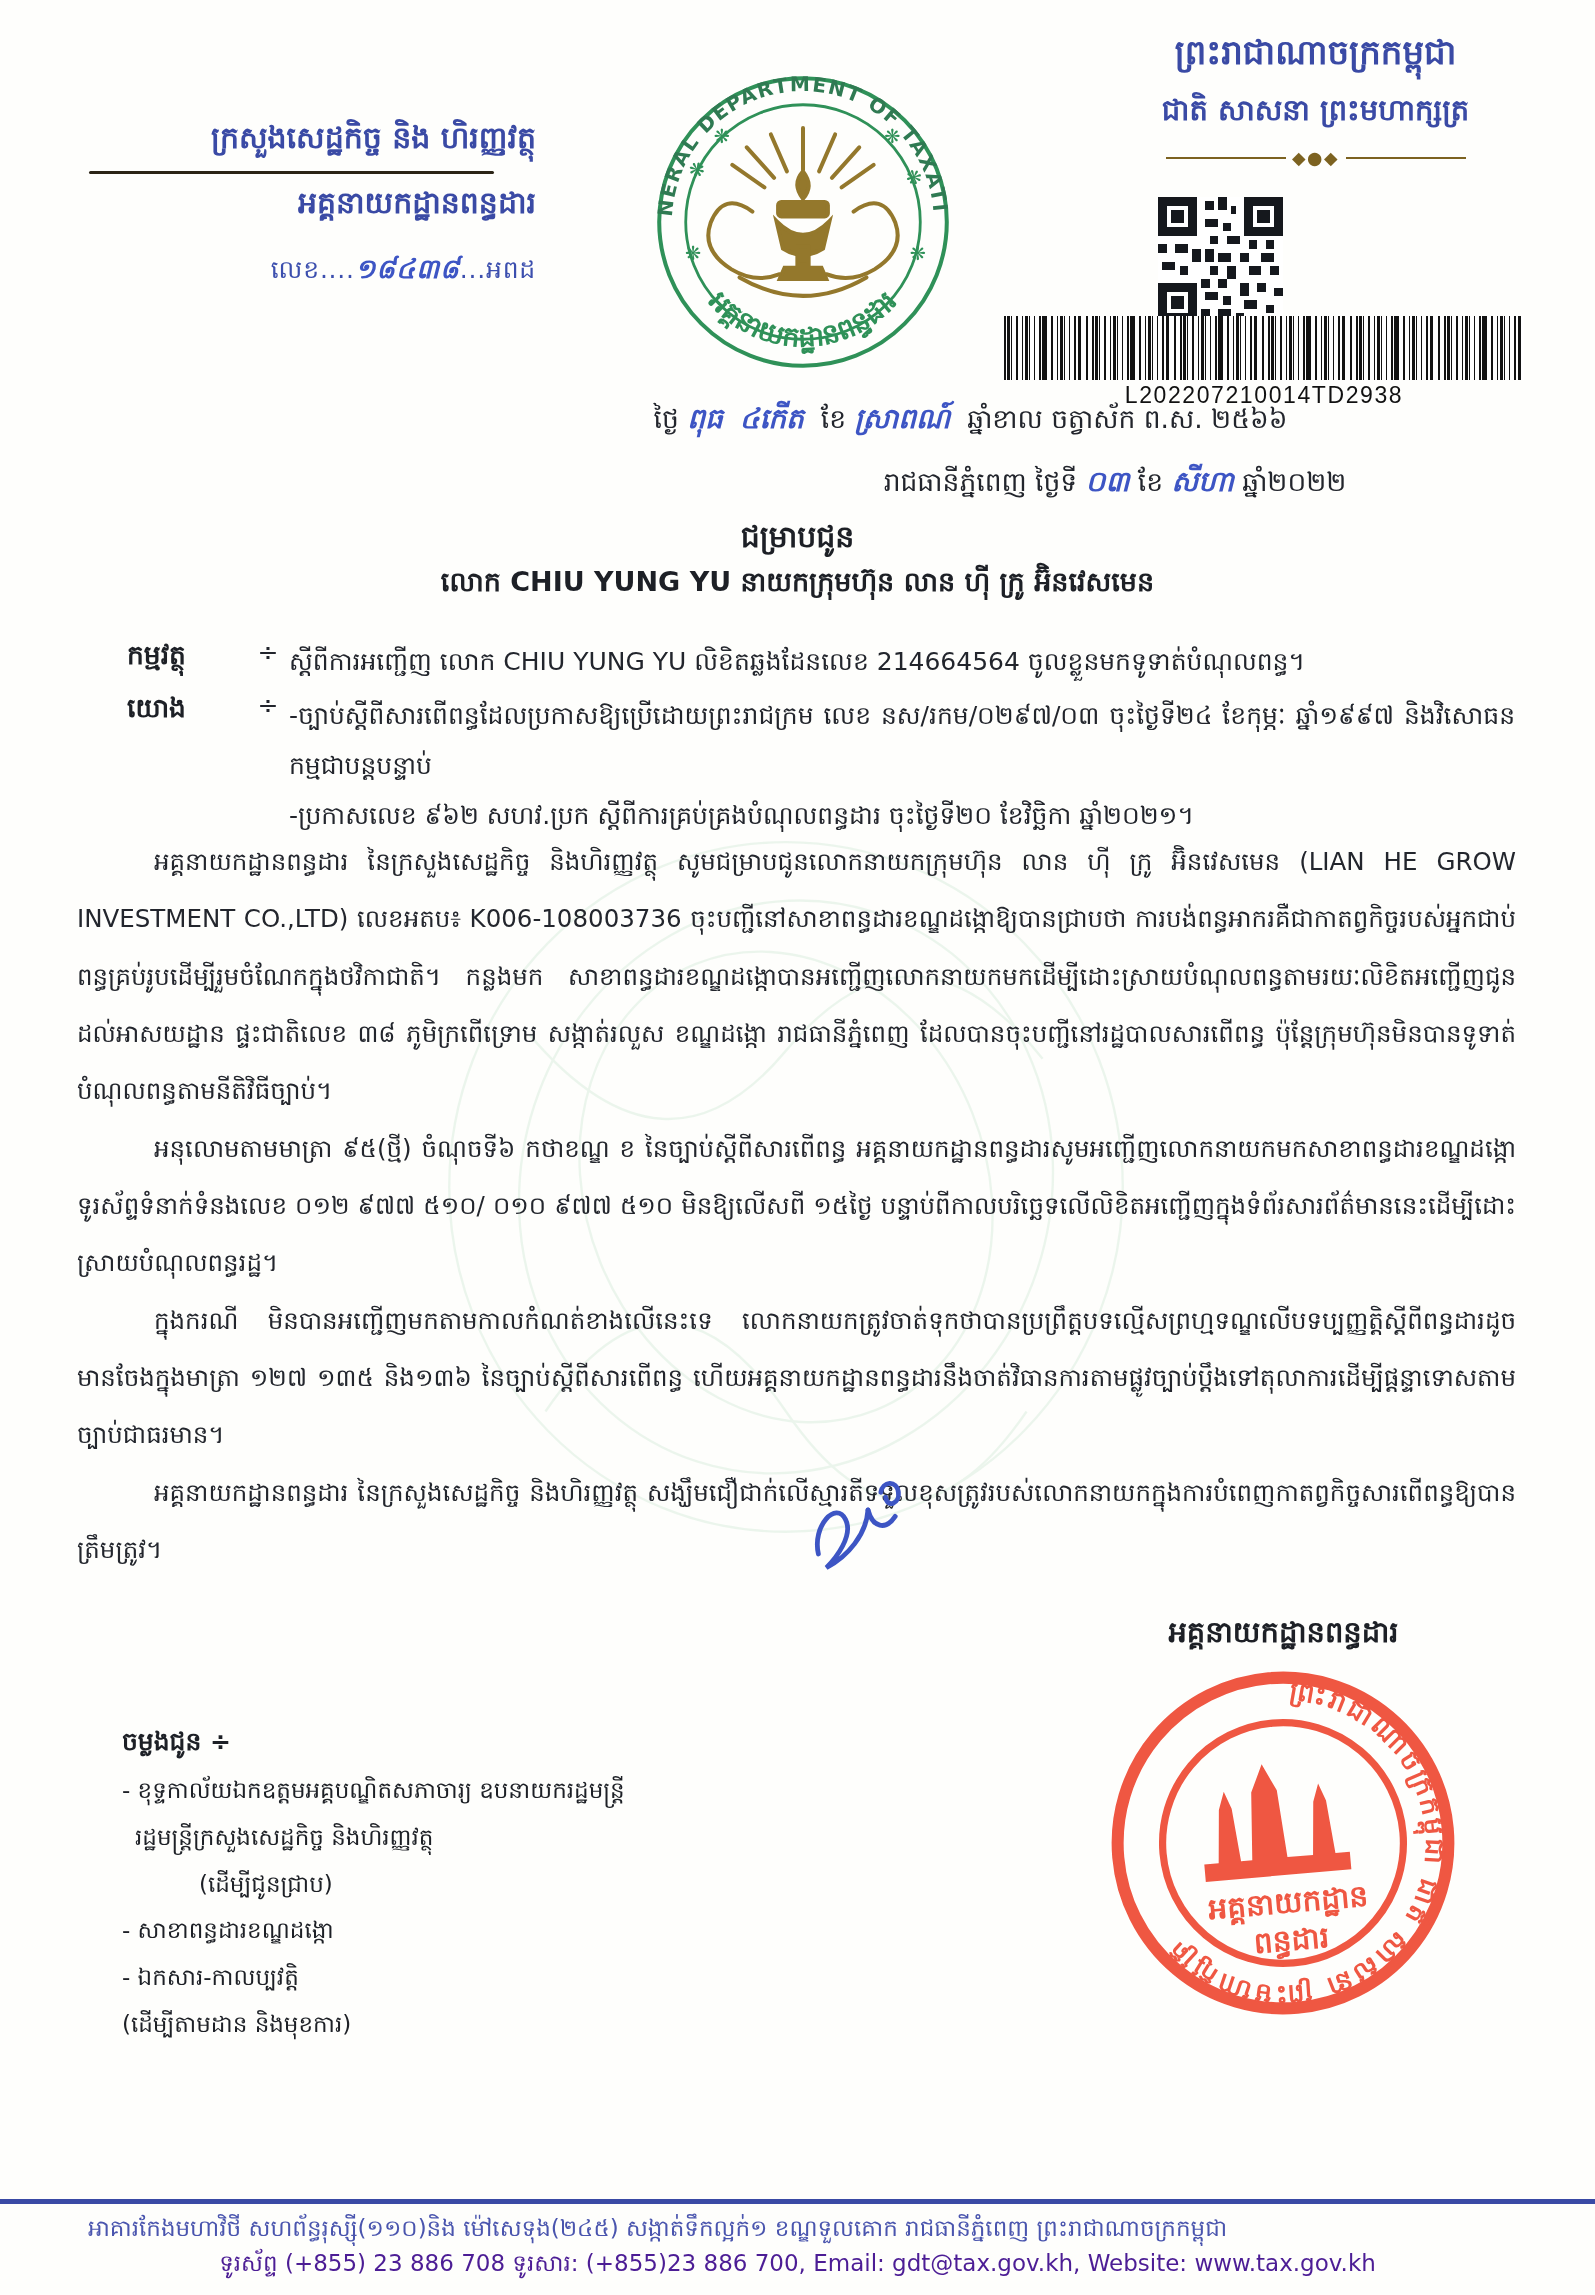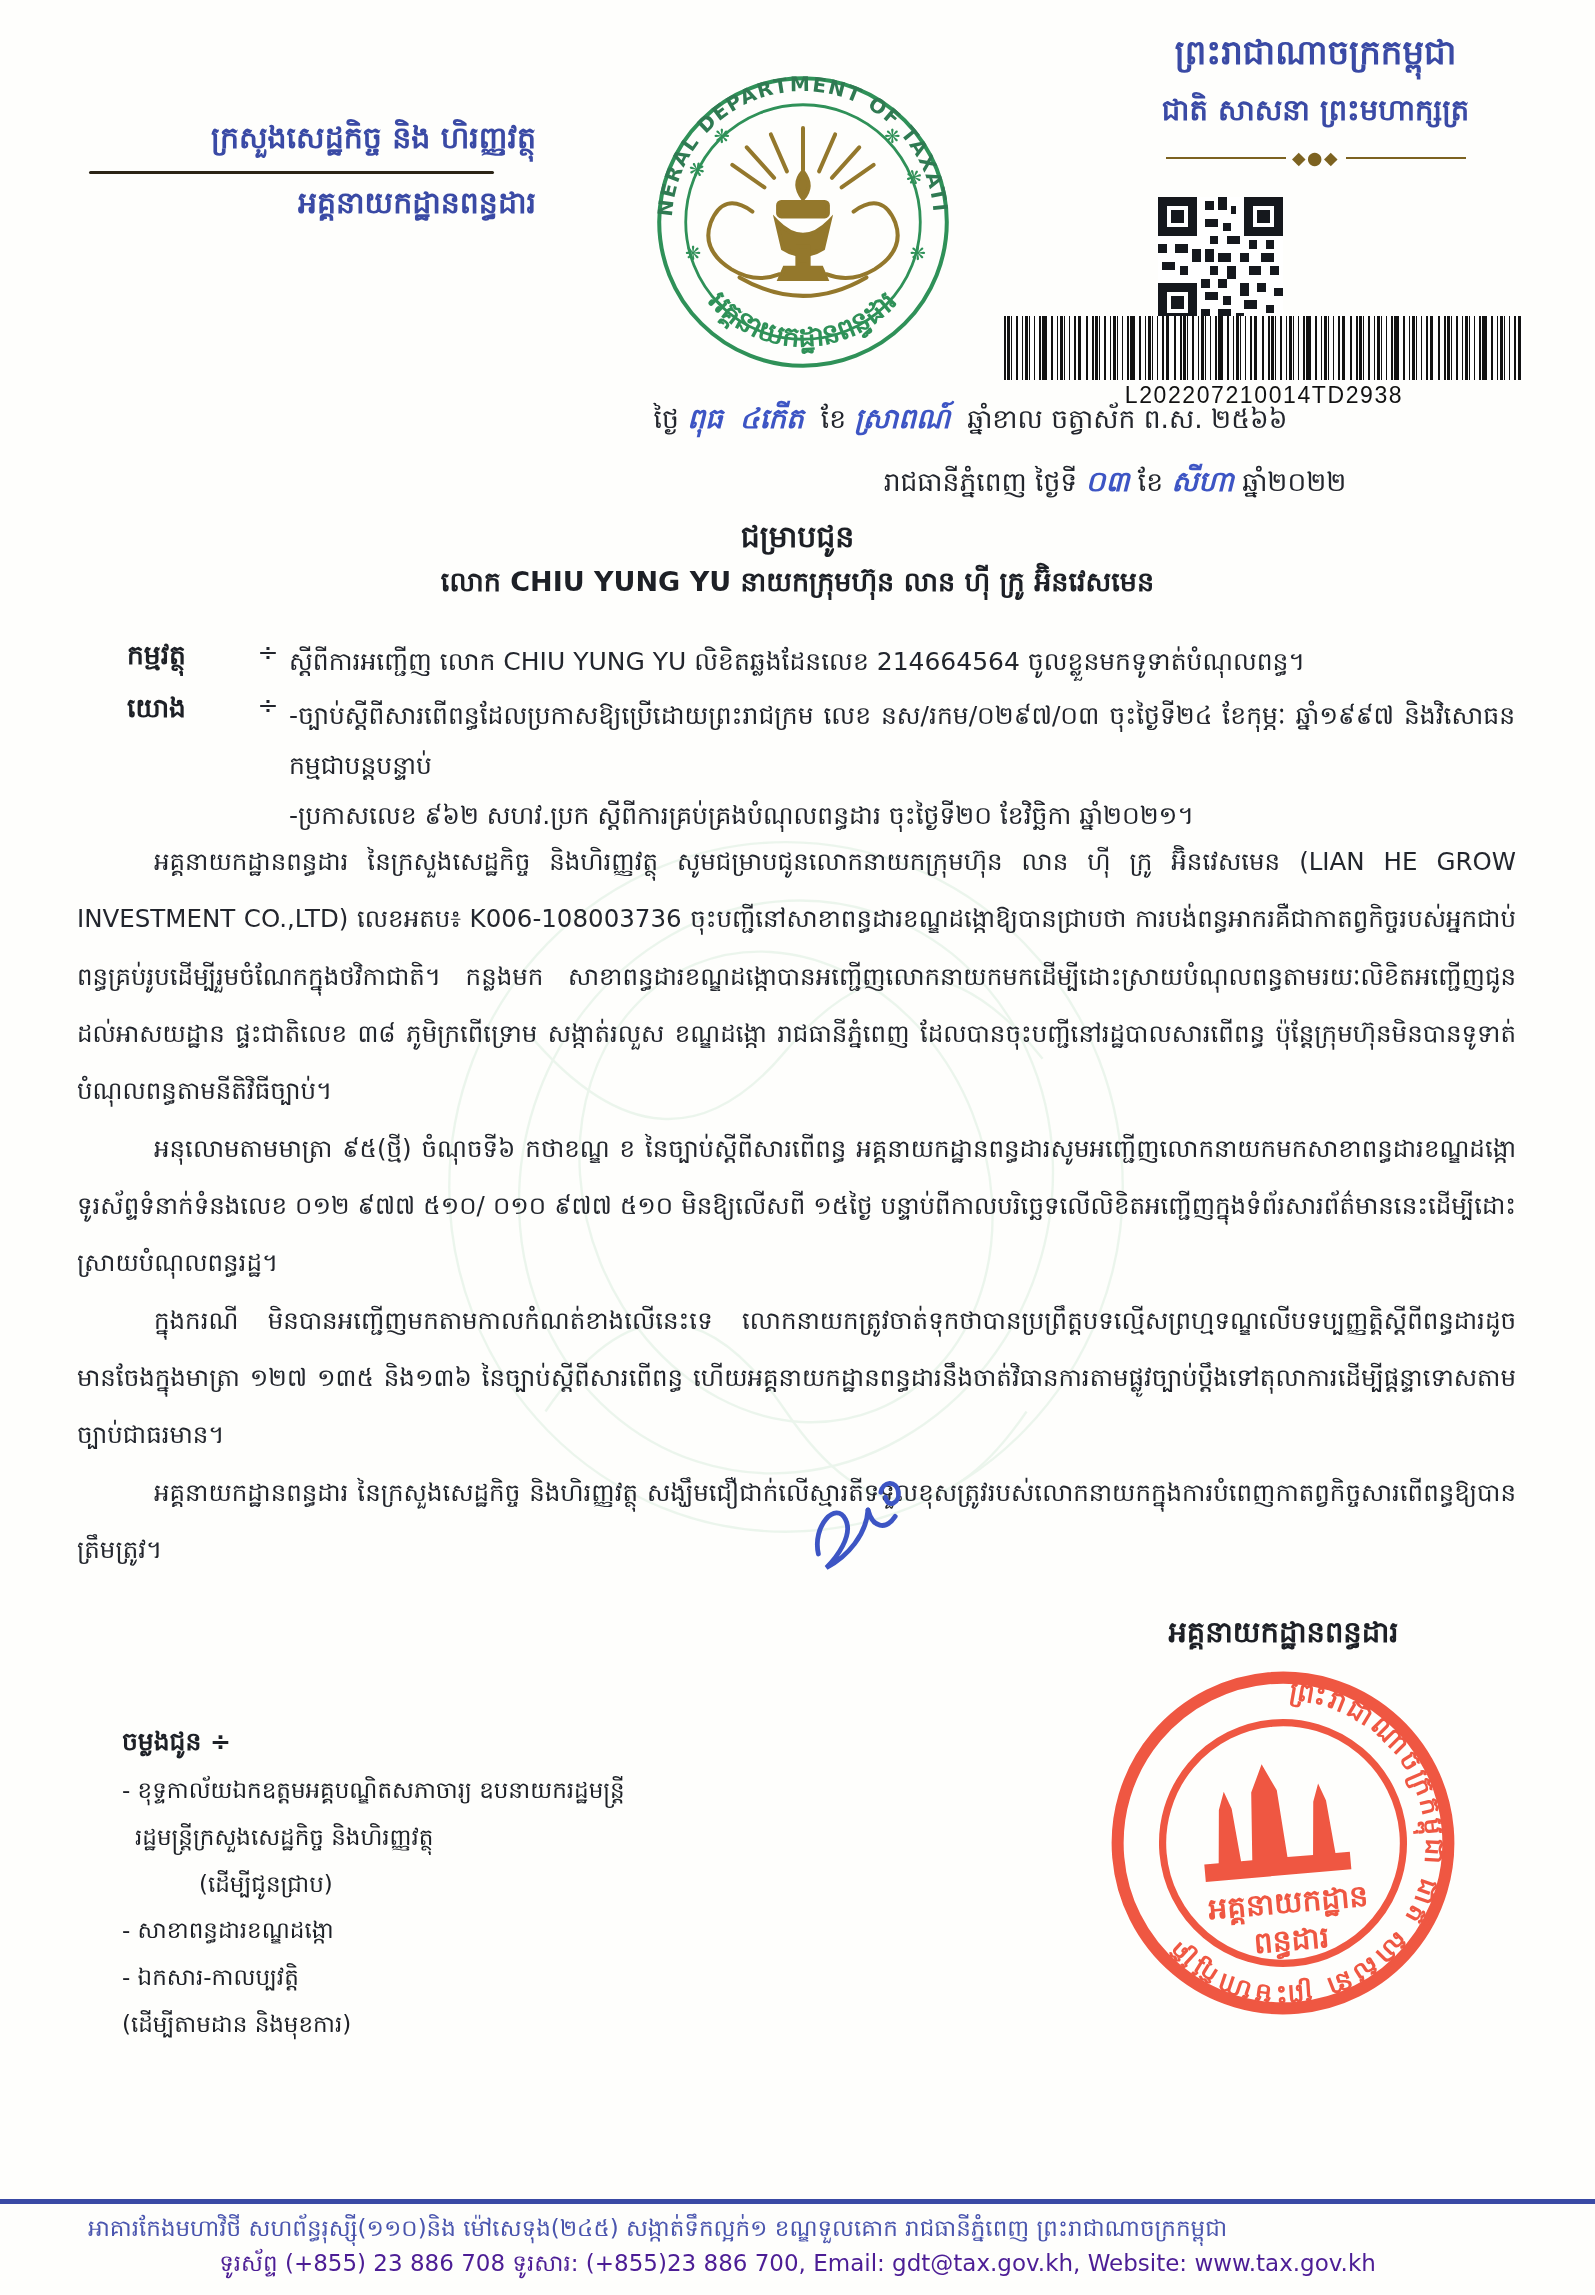--- a/index.html
+++ b/index.html
@@ -79,20 +79,23 @@
       <ellipse cx="550" cy="520" rx="250" ry="300" transform="rotate(-22 550 520)"></ellipse>
       <path d="M250 800 q150 -220 300 0 q150 220 300 0"></path>
       <path d="M230 330 q170 200 320 20 q160 -190 320 10"></path>
     </g>
   </svg>
 
   <div class="abs hl">
     <div class="line1">ក្រសួងសេដ្ឋកិច្ច និង ហិរញ្ញវត្ថុ</div>
     <div class="rule"></div>
     <div class="line2">អគ្គនាយកដ្ឋានពន្ធដារ</div>
+    <div class="refline">
+      <span>លេខ</span><span>....</span><span class="hwnum">១៨៤៣៨</span><span>...</span><span>អពដ</span>
+    </div>
   </div>
 
   <svg class="abs" style="left:656px;top:75px;" width="294" height="294" viewBox="0 0 366 366">
     <defs>
       <path id="arcTop" d="M 28 183 A 155 155 0 0 0 338 183"></path>
       <path id="arcBot" d="M 20 183 A 163 163 0 0 1 346 183"></path>
     </defs>
     <circle cx="183" cy="183" r="179" fill="none" stroke="#2f9158" stroke-width="5"></circle>
     <circle cx="183" cy="183" r="146" fill="none" stroke="#2f9158" stroke-width="3.5"></circle>
     <text fill="#2f9158" font-size="34" font-weight="bold">

